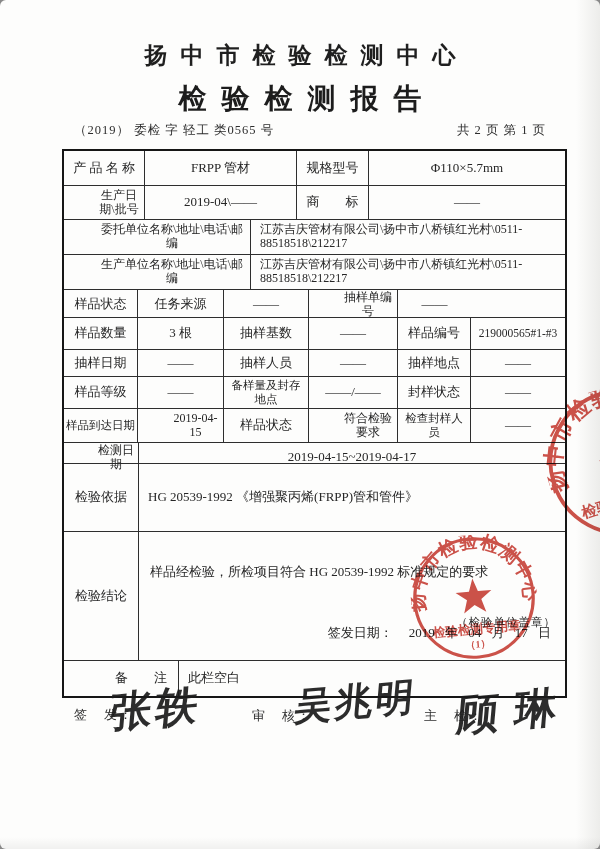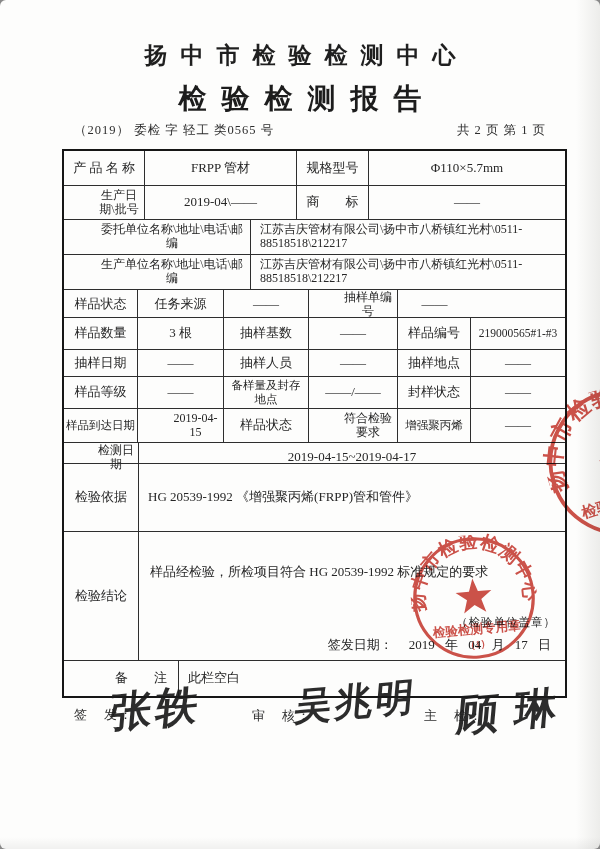--- a/index.html
+++ b/index.html
@@ -54,21 +54,21 @@
   .fs12{font-size:12px;padding-left:32px;}
   .fs115{font-size:11.5px;}
   .g4{grid-template-columns:81px 152px 72px 1fr;}
   .g2{grid-template-columns:187px 1fr;}
   .g6{grid-template-columns:74px 86px 85px 89px 73px 1fr;}
   .gkv{grid-template-columns:75px 1fr;}
   
   .concl-cell{position:relative;display:block;}
   .concl-text{position:absolute;left:11px;top:33px;width:430px;font-size:13px;text-align:left;}
   .seal-note{position:absolute;right:9px;top:84px;font-size:11.5px;letter-spacing:1px;text-align:center;}
-  .sign-date{position:absolute;right:14px;bottom:7px;font-size:13px;display:flex;gap:16px;align-items:center;}
+  .sign-date{position:absolute;right:14px;bottom:19px;font-size:13px;display:flex;gap:16px;align-items:center;}
   .sign-date .val{word-spacing:7px;}
   
   .sig-label{position:absolute;font-size:13px;letter-spacing:2px;color:#2d2d2d;}
   .sig-name{
     position:absolute;font-size:42px;font-weight:700;color:#1b1b1b;
     transform:rotate(-5deg) skewX(-10deg);transform-origin:left center;
     white-space:nowrap;opacity:.92;
   }
   
   .stamp{position:absolute;mix-blend-mode:multiply;opacity:.88;pointer-events:none;}
@@ -146,21 +146,21 @@
       <div class="cell">——/——</div>
       <div class="cell">封样状态</div>
       <div class="cell">——</div>
     </div>
 
     <div class="t-row g6" style="height:33px">
       <div class="cell fs115">样品到达日期</div>
       <div class="cell fs12">2019-04-15</div>
       <div class="cell">样品状态</div>
       <div class="cell fs12">符合检验要求</div>
-      <div class="cell fs115">增强聚丙烯</div>
+      <div class="cell fs115">检查封样人员</div>
       <div class="cell">——</div>
     </div>
 
     <div class="t-row gkv" style="height:20px">
       <div class="cell fs12">检测日期</div>
       <div class="cell">2019-04-15~2019-04-17</div>
     </div>
 
     <div class="t-row gkv" style="height:67px">
       <div class="cell">检验依据</div>

